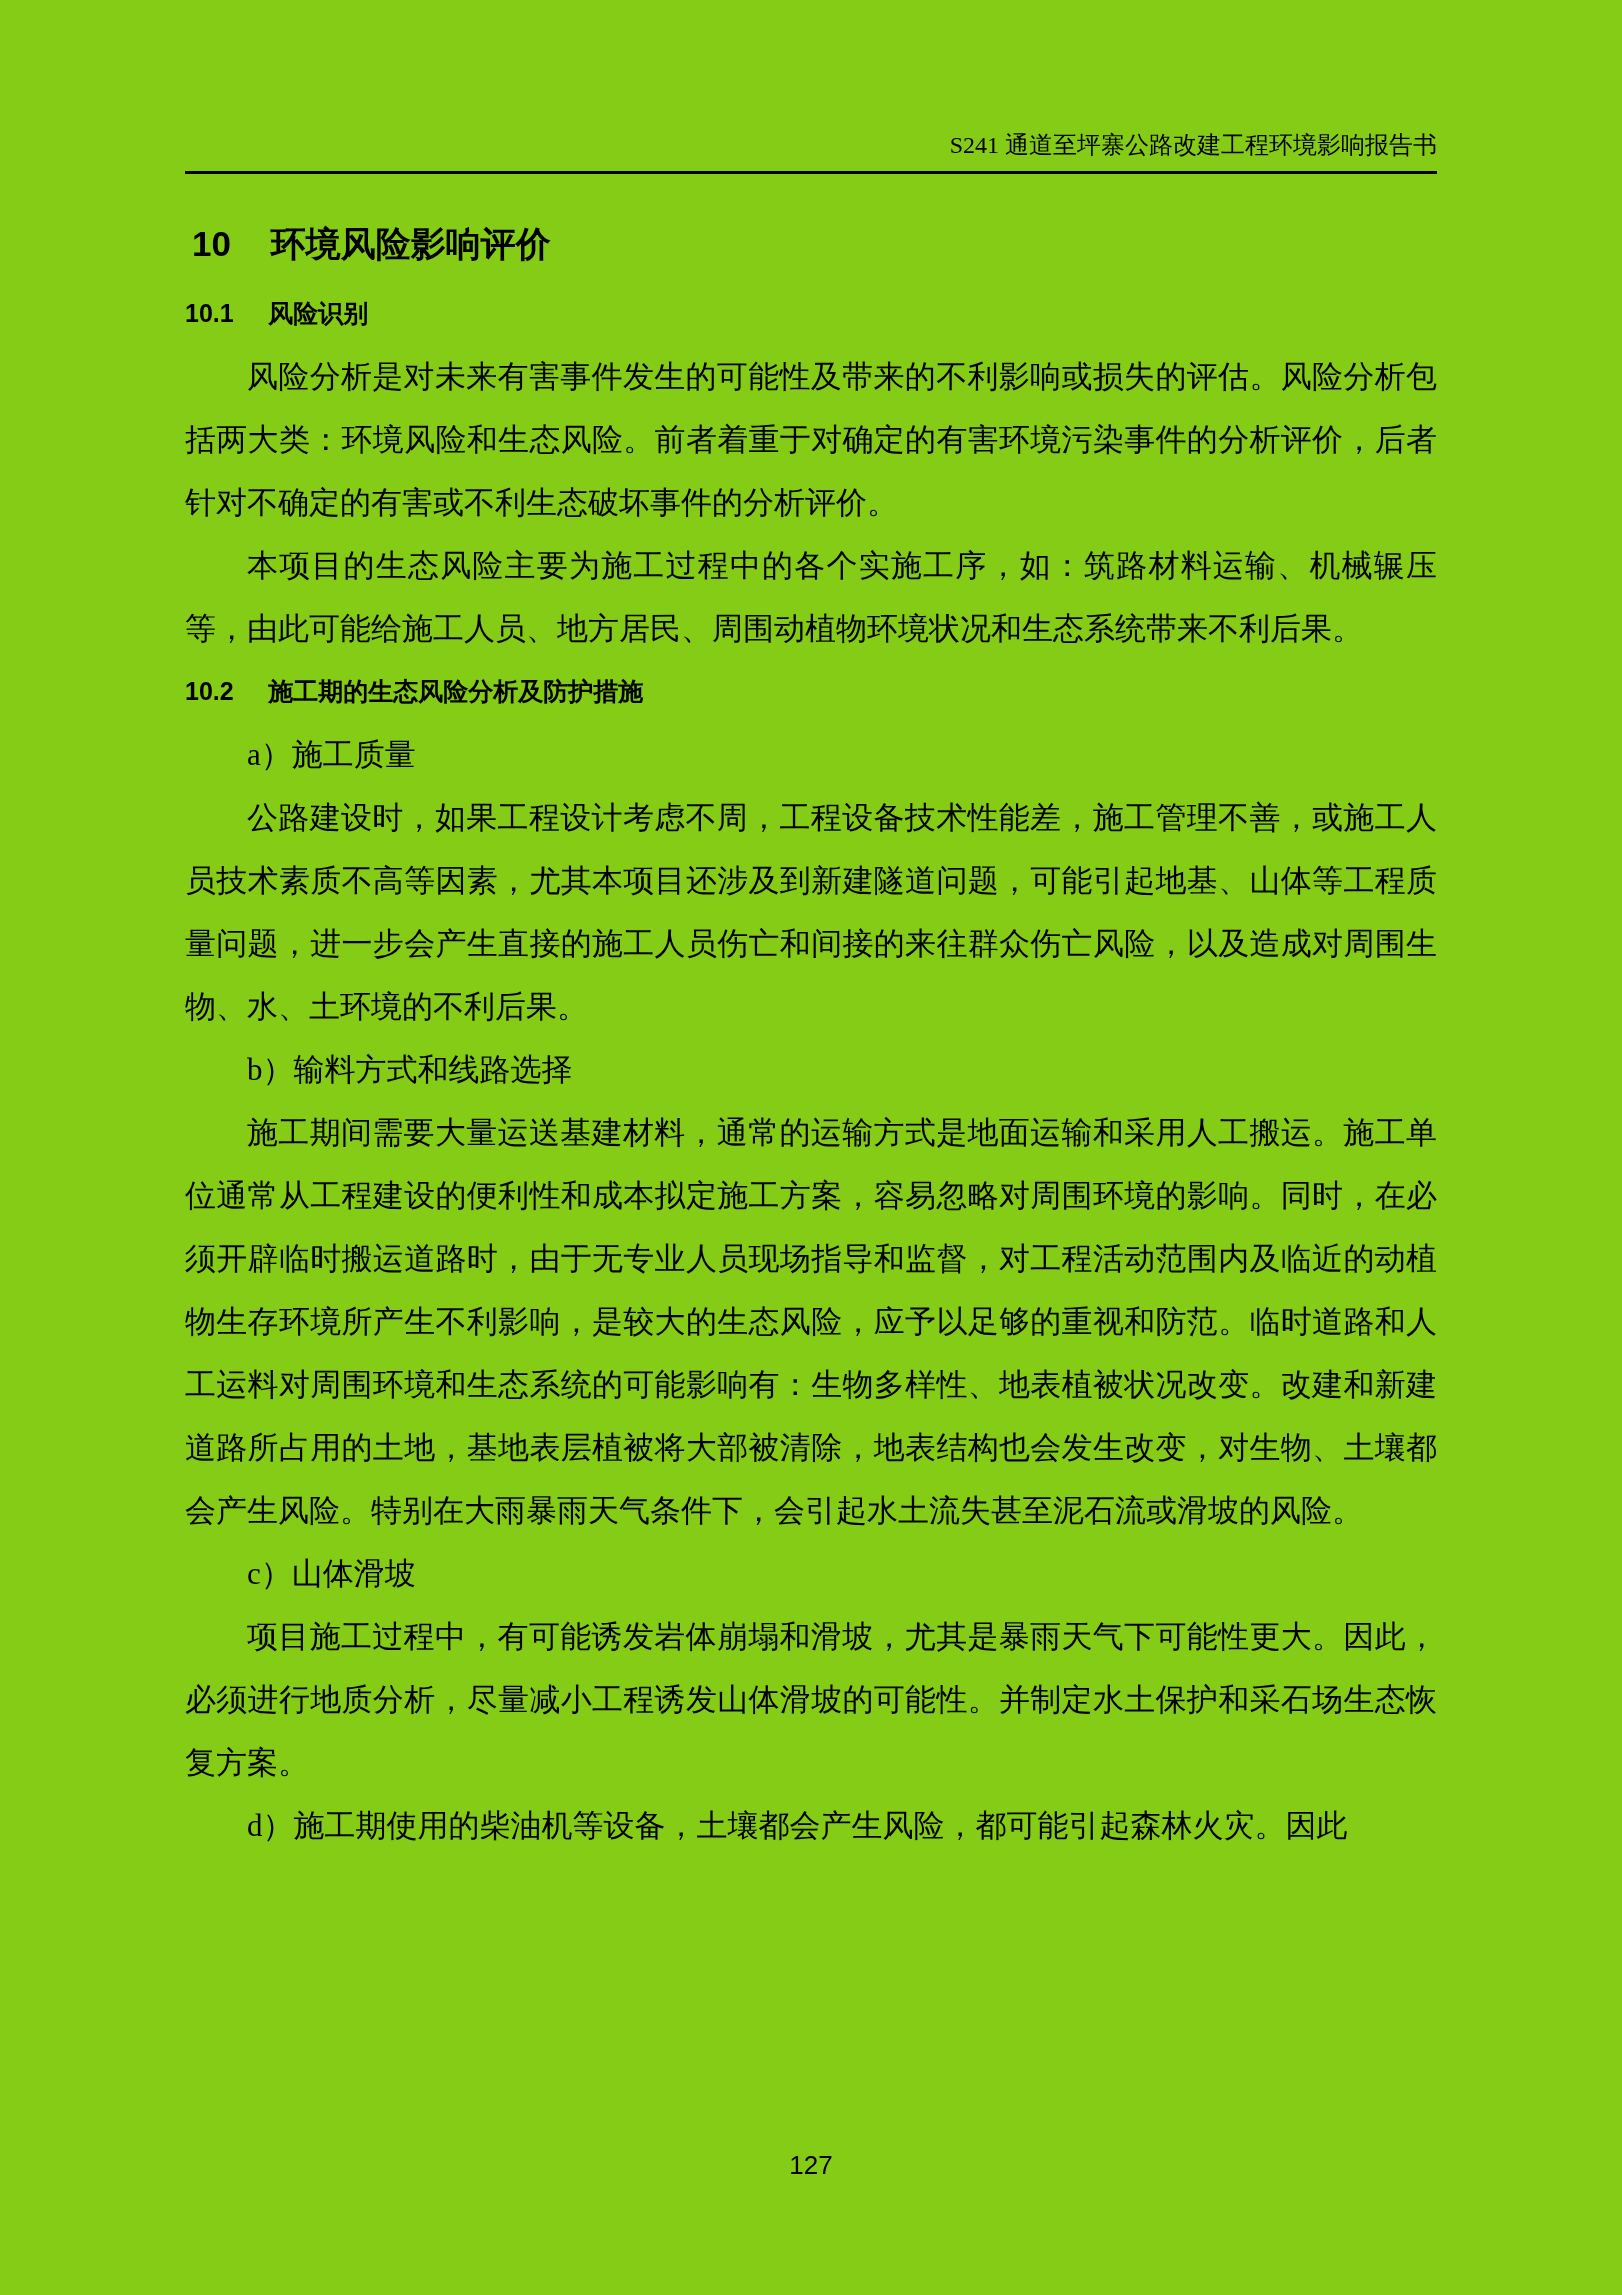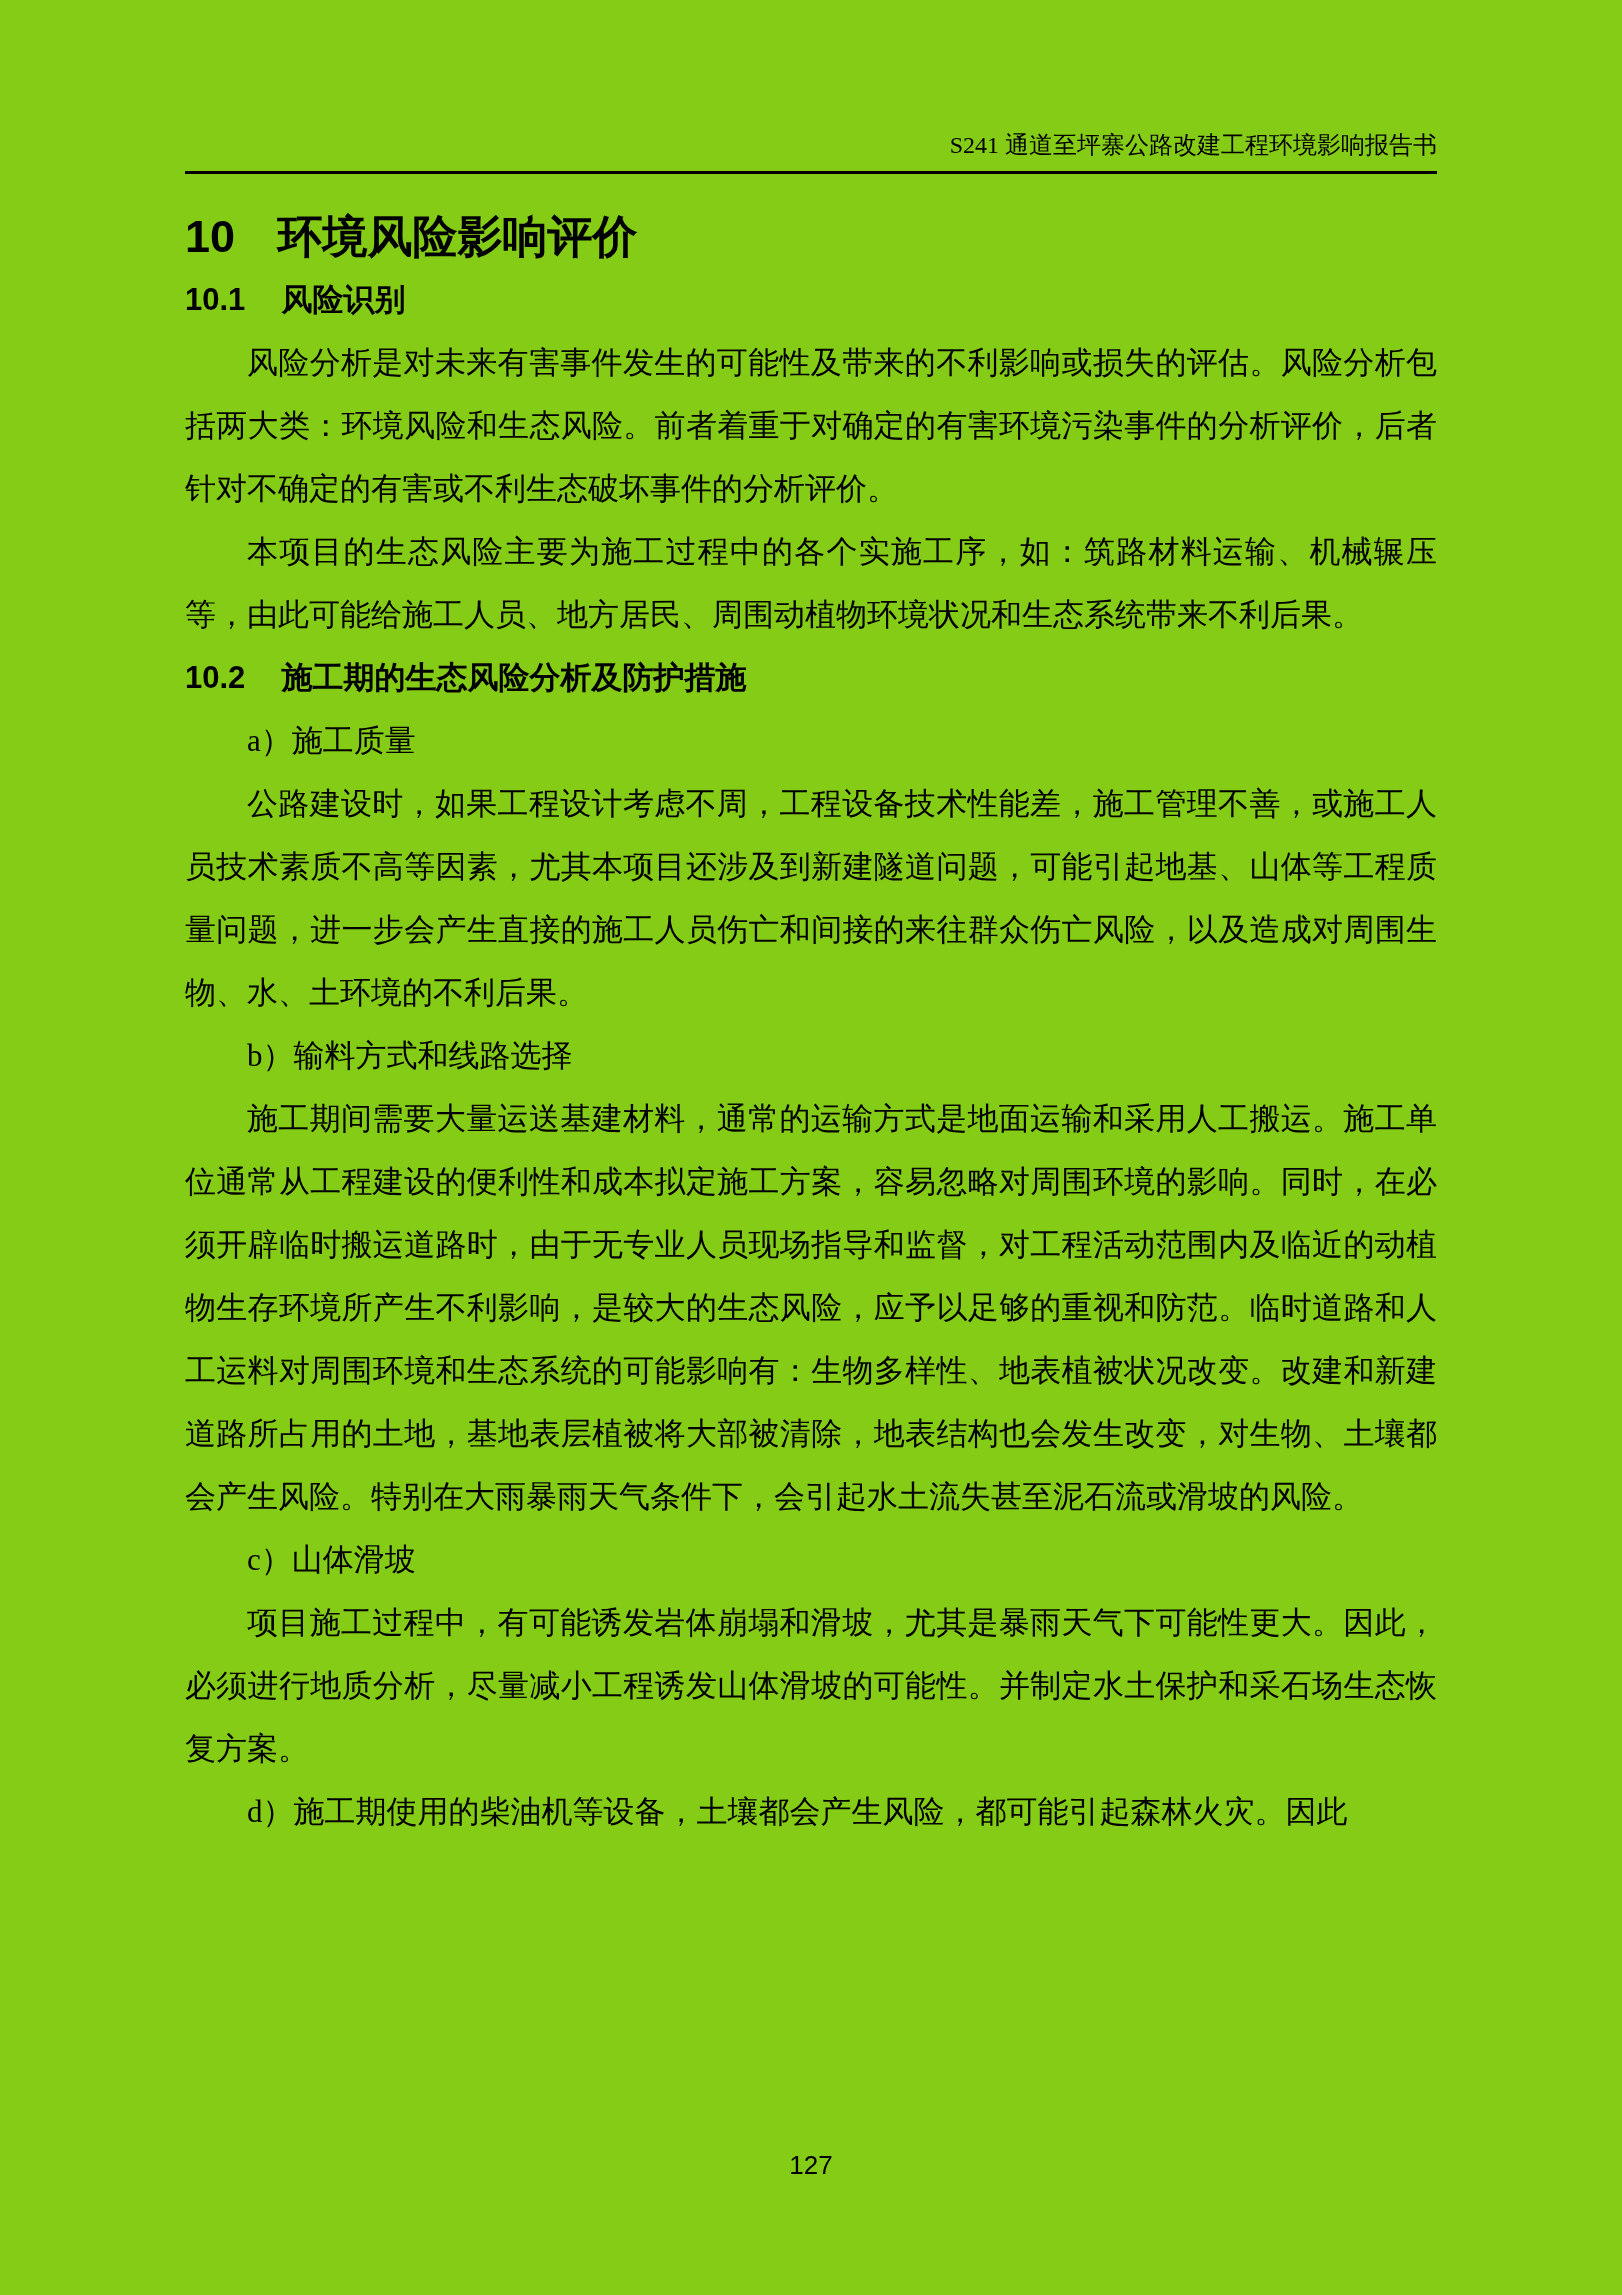--- a/index.html
+++ b/index.html
@@ -26,33 +26,33 @@
     font-family: "Liberation Serif", "DejaVu Serif", serif;
   }
   
   .content {
     position: absolute;
     left: 185px;
     width: 1252px;
     top: 205px;
   }
   .chapter-heading {
-    margin: 0;
+    margin: 7px;
     font-family: "Liberation Sans", "DejaVu Sans", sans-serif;
     font-weight: bold;
-    font-size: 45px;
+    font-size: 35px;
     line-height: 63px;
     white-space: nowrap;
   }
   .chapter-heading .num { margin-right: 30px; }
   .section-heading {
     margin: 0;
     font-family: "Liberation Sans", "DejaVu Sans", sans-serif;
     font-weight: bold;
-    font-size: 31px;
+    font-size: 25px;
     line-height: 63px;
     white-space: nowrap;
   }
   .section-heading .num { margin-right: 27.5px; }
   p.body-para, p.item-line {
     margin: 0;
     font-size: 31px;
     line-height: 63px;
     text-indent: 62px;
     text-align: justify;

